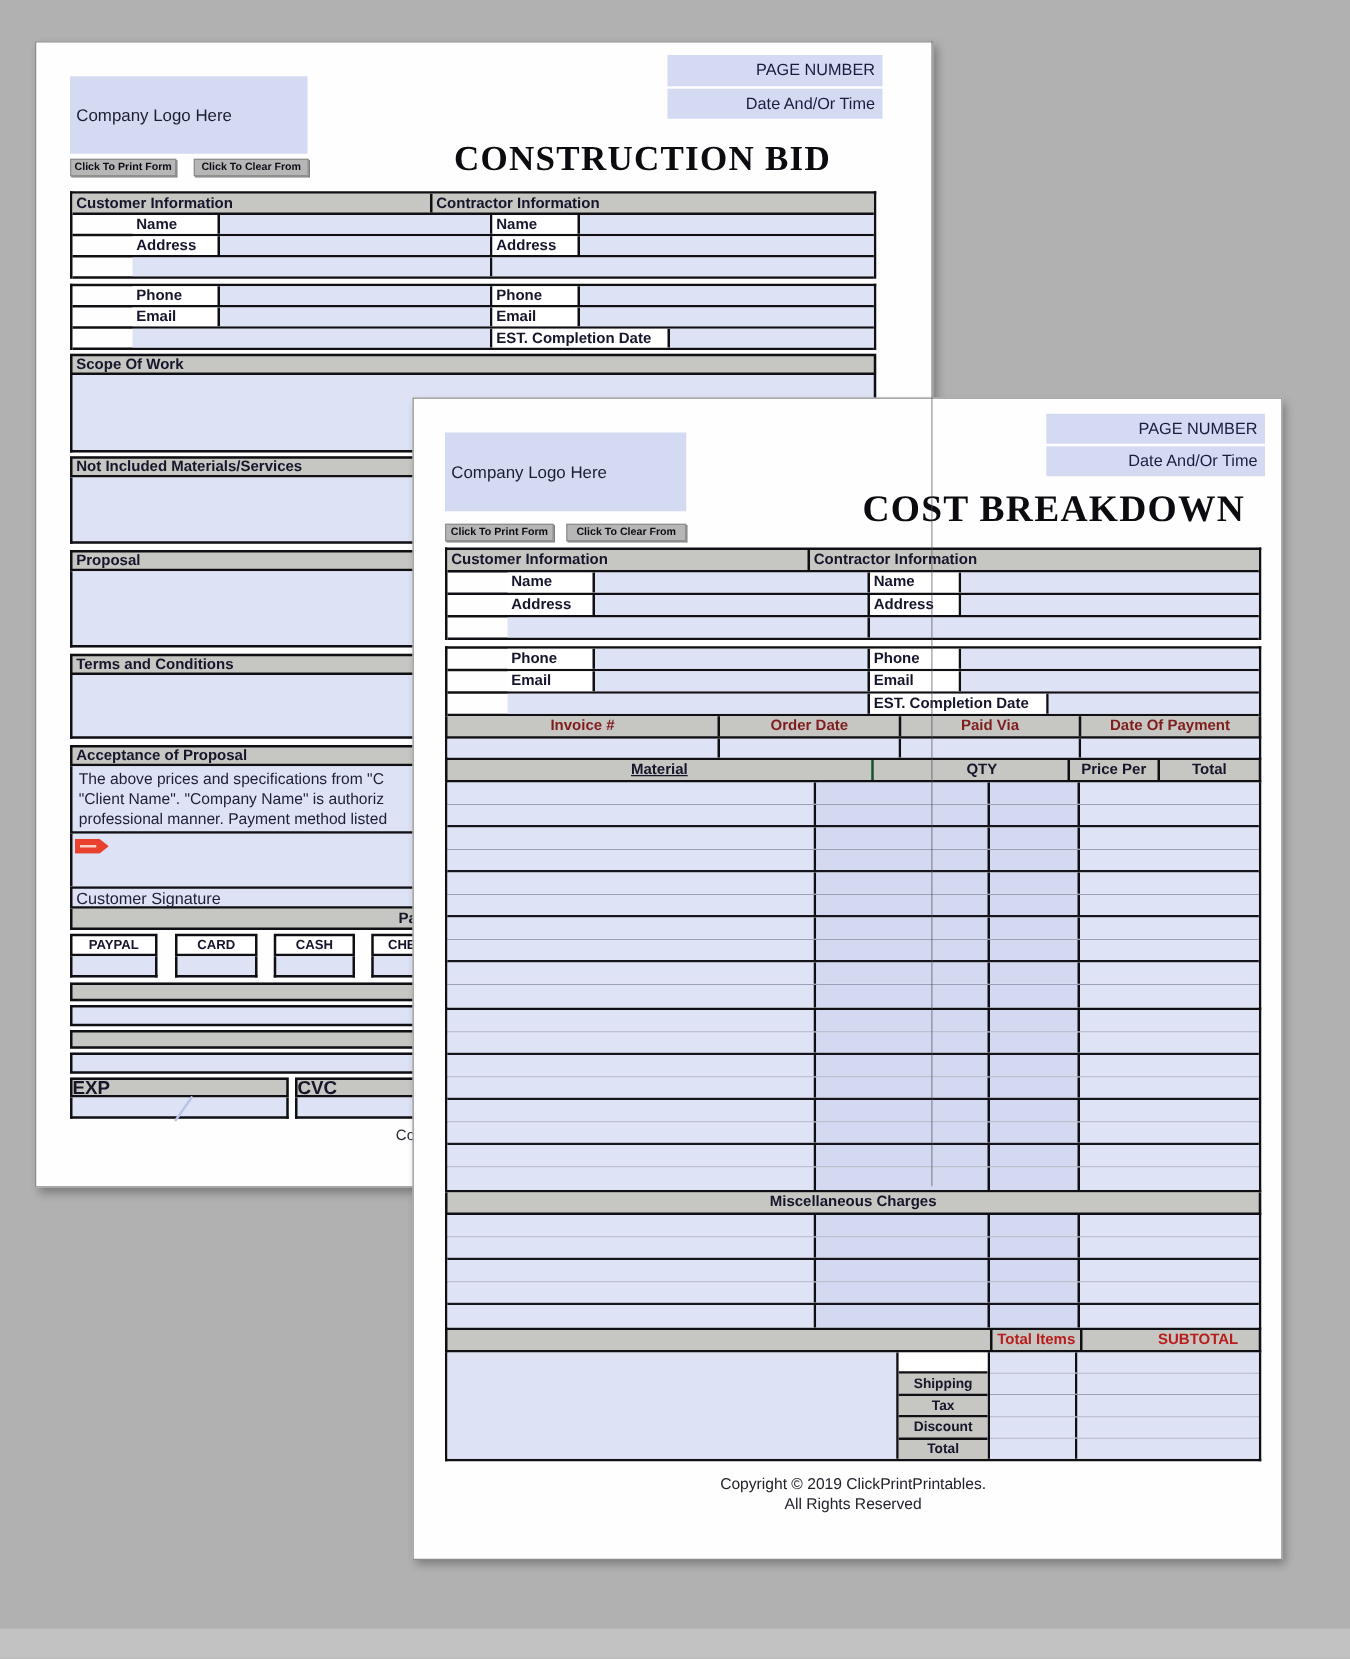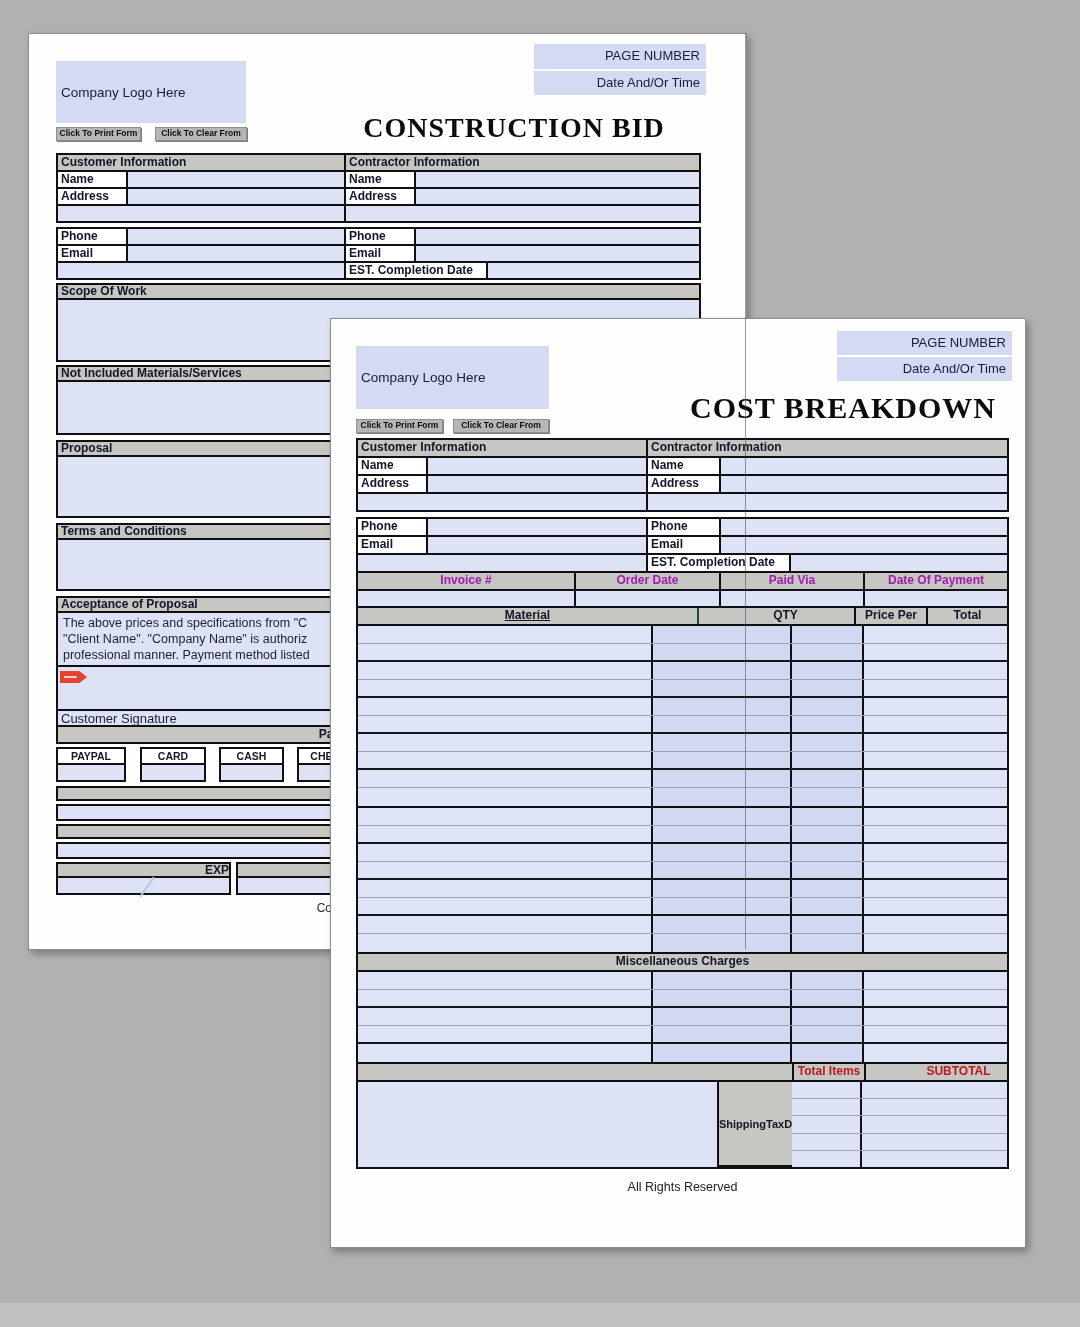--- a/index.html
+++ b/index.html
@@ -18,21 +18,21 @@
   .btn { position:absolute; background:#b6b6b6; border:1px solid #8f8f8f; box-shadow:1px 1px 0 #7d7d7d; color:#0d0d16; font-size:8.5px; font-weight:bold; text-align:center; line-height:11px; overflow:hidden; white-space:nowrap; }
   .title { position:absolute; font-family:"Liberation Serif","DejaVu Serif",serif; font-weight:bold; color:#0b0b10; text-align:center; letter-spacing:1px; white-space:nowrap; }
 
   .tbl { position:absolute; }
   #back  .tbl { left:27px; top:119px; width:645px; }
   #front .tbl { left:25px; top:119px; width:653px; }
 
   
   .ibox { border:2px solid #101014; border-bottom:none; background:#fefefe; }
   .ihdr { display:flex; background:var(--hgray,#c6c6c2); border-bottom:2px solid #101014; font-weight:bold; font-size:12px; color:#15152b; }
-  .irow { display:flex; border-bottom:2px solid #101014; }
+  .irow { display:flex; border-bottom:2px solid #101014;padding-left:48px; }
   #back  .ihdr, #back .irow { height:17px; }
   #front .ihdr, #front .irow { height:18px; }
   .hc { border-right:2px solid #101014; padding-left:3px; line-height:15px; }
   .hk { flex:1; padding-left:3px; line-height:15px; }
   #back  .hc { width:288px; } #front .hc { width:290px; }
   .lab { background:#fff; border-right:2px solid #101014; font-weight:bold; font-size:12px; color:#15152b; padding-left:3px; line-height:14px; }
   #back .lab { width:70px; } #front .lab { width:70px; }
   #front .labk { width:73px; }
   .val { background:var(--lav,#dee2f5); }
   .vc { border-right:2px solid #101014; }
@@ -55,49 +55,49 @@
   .arrow:after { content:""; position:absolute; left:4px; top:5px; width:13px; height:2px; background:rgba(255,255,255,.75); }
   .siglab { background:var(--lav,#dee2f5); border:2px solid #101014; height:18px; font-size:13px; color:#20203a; padding-left:3px; line-height:15px; }
   .phdr { height:17px; background:var(--hgray,#c6c6c2); border:2px solid #101014; border-top:none; font-weight:bold; font-size:12px; color:#15152b; text-align:center; line-height:14px; }
   .mth { display:flex; margin-top:3px; }
   .mcell { height:18px; border:2px solid #101014; background:#fff; font-weight:bold; font-size:10.5px; text-align:center; line-height:14px; color:#15152b; }
   .mval { height:17px; border:2px solid #101014; border-top:none; background:var(--lav,#dee2f5); }
   .w70{width:70px} .w66{width:66px} .w65{width:65px} .w64{width:64px}
   .gh { height:15px; background:var(--hgray,#c6c6c2); border:2px solid #101014; font-weight:bold; font-size:11px; text-align:center; color:#15152b; line-height:12px; }
   .gv { height:17px; background:var(--lav,#dee2f5); border:2px solid #101014; }
   .exprow { display:flex; }
-  .expcell { height:16px; background:var(--hgray,#c6c6c2); border:2px solid #101014; font-weight:bold; font-size:12px; text-align:right; color:#15152b; line-height:13px; }
+  .expcell { height:16px; background:var(--hgray,#c6c6c2); border:2px solid #101014; font-weight:bold; font-size:15px; text-align:left; color:#15152b; line-height:13px; }
   .expval { height:17px; background:var(--lav,#dee2f5); border:2px solid #101014; border-top:none; position:relative; }
   .wexp{width:175px} .wcvc{width:160px; margin-left:5px;}
   .pen { position:absolute; left:88px; top:-3px; width:2px; height:24px; background:#b9c4e8; transform:rotate(35deg); }
   .bcopy { margin-top:6px; width:302px; text-align:right; font-size:12px; color:#2a2a34; overflow:hidden; white-space:nowrap; }
 
   
-  .invh { display:flex; height:18px; background:var(--hgray,#c6c6c2); border:2px solid #101014; border-top:none; font-weight:bold; font-size:12px; color:#a21caf; }
+  .invh { display:flex; height:18px; background:var(--hgray,#c6c6c2); border:2px solid #101014; border-top:none; font-weight:bold; font-size:12px; color:#7f1d1d; }
   .invh > div { text-align:center; line-height:15px; }
   .invv { display:flex; height:17px; border:2px solid #101014; border-top:none; }
   .i1{width:218px; border-right:2px solid #101014;} .i2{width:145px; border-right:2px solid #101014;} .i3{width:144px; border-right:2px solid #101014;} .i4{flex:1;}
   .invv > div { background:var(--lav,#dee2f5); }
   .math { display:flex; height:18px; background:var(--hgray,#c6c6c2); border:2px solid #101014; border-top:none; font-weight:bold; font-size:12px; color:#15152b; }
   .math > div { text-align:center; line-height:15px; }
   .c1{width:341px; border-right:2px solid #14532d;text-decoration:underline;} .c2{width:139px; border-right:2px solid #101014;margin-left:18px;} .c3{width:72px; border-right:2px solid #101014;} .c4{flex:1;}
   .gridbox { border:2px solid #101014; border-top:none; }
   .grow { display:flex; height:18px; border-bottom:1px solid #9aa0b8; }
   .grow:nth-child(even) { border-bottom:2px solid #15151d; }
   .grow:last-child { border-bottom:none; }
   .g1{width:295px; background:#dfe3f6; border-right:2px solid #101014;}
   .g2{width:139px; background:var(--lavd,#d3d9f0); border-right:2px solid #101014;}
   .g3{width:72px;  background:var(--lavd,#d3d9f0); border-right:2px solid #101014;}
   .g4{flex:1; background:#dfe3f6;}
   .mischdr { height:18px; background:var(--hgray,#c6c6c2); border:2px solid #101014; border-top:none; font-weight:bold; font-size:12px; color:#15152b; text-align:center; line-height:15px; }
   .totr { display:flex; height:18px; border:2px solid #101014; border-top:none; background:var(--hgray,#c6c6c2); font-weight:bold; font-size:12px; color:#b91c1c; }
   .t1{width:436px; border-right:2px solid #101014;} .t2{width:72px; border-right:2px solid #101014; text-align:center; line-height:15px;} .t3{flex:1; text-align:center; line-height:15px;margin-left:44px;}
   .bot { display:flex; border:2px solid #101014; border-top:none; height:87px; }
   .bleft { width:361px; background:var(--lav,#dee2f5); border-right:2px solid #101014; }
-  .bstack { width:73px; display:flex; border-right:2px solid #101014; }
+  .bstack { width:73px; display:flex; flex-direction:column; border-right:2px solid #101014; }
   .bs { flex:1; border-bottom:2px solid #101014; background:var(--hgray,#c6c6c2); font-weight:bold; font-size:11px; text-align:center; color:#15152b; display:flex; align-items:center; justify-content:center; }
   .bs:first-child { background:#fff; }
   .bs:last-child { border-bottom:none; }
   .bvals { flex:1; display:flex; flex-direction:column; }
   .bvr { flex:1; display:flex; border-bottom:1px solid #9aa0b8; }
   .bvr:last-child { border-bottom:none; }
   .bv1 { width:70px; background:var(--lav,#dee2f5); border-right:2px solid #101014; }
   .bv2 { flex:1; background:var(--lav,#dee2f5); }
   .fcopy { margin-top:10px; text-align:center; font-size:12.5px; color:#22222c; line-height:16px; }
 </style>
@@ -463,20 +463,21 @@
               <div class="bv2"></div>
             </div>
           <div class="bvr">
               <div class="bv1"></div>
               <div class="bv2"></div>
             </div>
         </div>
       </div>
 
       <div class="fcopy">
+        <div>Copyright © 2019 ClickPrintPrintables.</div>
         <div>All Rights Reserved</div>
       </div>
     </div>
   </div>
 
   <div class="fold"></div>
   <div class="bottomband"></div>
 </div>
 
 </body></html>

